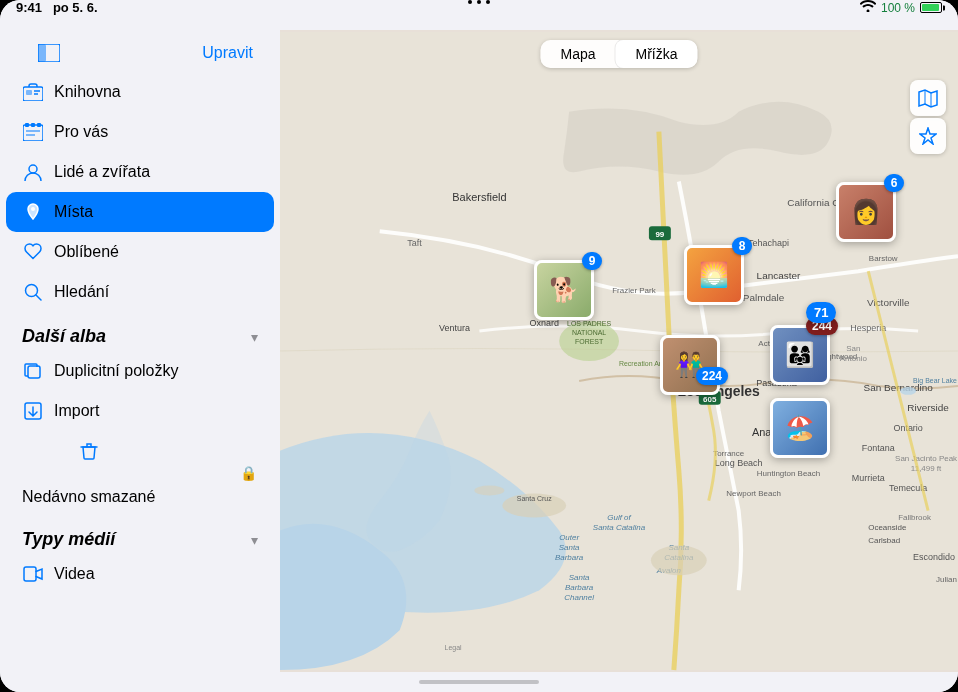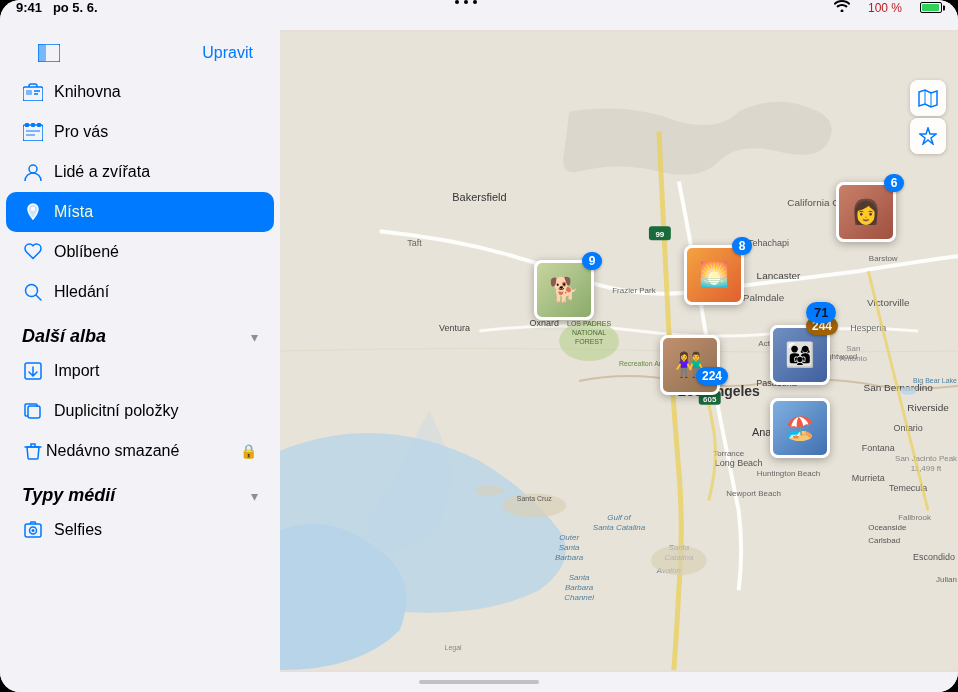--- a/index.html
+++ b/index.html
@@ -41,24 +41,24 @@
     }
     .status-center {
       display: flex;
       gap: 5px;
       align-items: center;
     }
     .dot { width: 4px; height: 4px; border-radius: 50%; background: #000; }
     .status-right {
       display: flex;
       align-items: center;
-      gap: 18px;
+      gap: 5px;
       font-size: 12px;
       font-weight: 500;
-      color: #b91c1c;
+      color: #15803d;
     }
     .wifi-icon { font-size: 13px; }
     .battery-box {
       display: flex;
       align-items: center;
       gap: 2px;
     }
     .battery-icon {
       width: 22px;
       height: 11px;
@@ -146,21 +146,21 @@
       gap: 10px;
       padding: 9px 16px;
       cursor: pointer;
       border-radius: 10px;
       margin: 0 6px;
       color: #000;
     }
 
     .sidebar-nav-item.active {
       background: #007aff;
-      color: #fef9c3;
+      color: #000000;
     }
 
     .nav-icon {
       width: 22px;
       height: 22px;
       display: flex;
       align-items: center;
       justify-content: center;
       font-size: 16px;
       flex-shrink: 0;
@@ -270,21 +270,21 @@
 
     
     .map-pin {
       position: absolute;
       cursor: pointer;
       z-index: 5;
     }
 
     .pin-bubble {
       background: #007aff;
-      color: #0f172a;
+      color: #ffffff;
       border-radius: 20px;
       padding: 3px 8px;
       font-size: 13px;
       font-weight: 600;
       white-space: nowrap;
       box-shadow: 0 2px 6px rgba(0,0,0,0.3);
     }
 
     .pin-with-count {
       position: relative;
@@ -466,70 +466,68 @@
 
       <div class="sidebar-section-header">
         <span class="section-title">Další alba</span>
         <span class="chevron-icon">▾</span>
       </div>
 
       <div>
         <div class="sidebar-nav-item">
           <div class="nav-icon">
             <svg width="18" height="18" viewBox="0 0 18 18" fill="none">
+              <rect x="4" y="4" width="12" height="12" rx="2" stroke="#007aff" stroke-width="1.5" fill="none"></rect>
+              <path d="M4 14H2C1.448 14 1 13.552 1 13V3C1 2.448 1.448 2 2 2H12C12.552 2 13 2.448 13 3V5" stroke="#007aff" stroke-width="1.5" fill="none"></path>
+            </svg>
+          </div>
+          <span class="nav-label">Duplicitní položky</span>
+        </div>
+
+        <div class="sidebar-nav-item">
+          <div class="nav-icon">
+            <svg width="18" height="18" viewBox="0 0 18 18" fill="none">
               <rect x="1" y="1" width="16" height="16" rx="2" stroke="#007aff" stroke-width="1.5" fill="none"></rect>
               <path d="M9 5V13M5 10L9 14L13 10" stroke="#007aff" stroke-width="1.5" stroke-linecap="round" fill="none"></path>
             </svg>
           </div>
           <span class="nav-label">Import</span>
         </div>
 
-        <div class="sidebar-nav-item">
-          <div class="nav-icon">
-            <svg width="18" height="18" viewBox="0 0 18 18" fill="none">
-              <rect x="4" y="4" width="12" height="12" rx="2" stroke="#007aff" stroke-width="1.5" fill="none"></rect>
-              <path d="M4 14H2C1.448 14 1 13.552 1 13V3C1 2.448 1.448 2 2 2H12C12.552 2 13 2.448 13 3V5" stroke="#007aff" stroke-width="1.5" fill="none"></path>
-            </svg>
-          </div>
-          <span class="nav-label">Duplicitní položky</span>
-        </div>
-
         <div class="sidebar-nav-item" style="display:flex;align-items:center;justify-content:space-between;">
-          <div style="display:flex;align-items:center;gap:2px;">
+          <div style="display:flex;align-items:center;gap:26px;flex-direction:column;">
             <div class="nav-icon">
               <svg width="18" height="18" viewBox="0 0 18 18" fill="none">
                 <path d="M3 5H15L14 16C14 16.552 13.552 17 13 17H5C4.448 17 4 16.552 4 16L3 5Z" stroke="#007aff" stroke-width="1.5" fill="none"></path>
                 <path d="M1 5H17" stroke="#007aff" stroke-width="1.5" stroke-linecap="round"></path>
                 <path d="M7 5V2H11V5" stroke="#007aff" stroke-width="1.5" fill="none"></path>
               </svg>
             </div>
             <span class="nav-label">Nedávno smazané</span>
           </div>
           <span class="lock-icon">🔒</span>
         </div>
       </div>
 
       <div class="sidebar-section-header">
         <span class="section-title">Typy médií</span>
         <span class="chevron-icon">▾</span>
       </div>
 
       <div>
-
         <div class="sidebar-nav-item">
           <div class="nav-icon">
-            <svg width="18" height="18" viewBox="0 0 18 18" fill="none">
-              <rect x="1" y="3" width="16" height="13" rx="2" stroke="#007aff" stroke-width="1.5" fill="none"></rect>
-              <circle cx="9" cy="9.5" r="3.5" stroke="#007aff" stroke-width="1.5" fill="none"></circle>
-              <circle cx="9" cy="9.5" r="1.5" fill="#007aff"></circle>
-              <path d="M6 3L7 1H11L12 3" stroke="#007aff" stroke-width="1.5" fill="none"></path>
-            </svg>
-          </div>
-          <span class="nav-label">Selfies</span>
-        </div>
+            <svg width="20" height="16" viewBox="0 0 20 16" fill="none">
+              <rect x="1" y="1" width="12" height="14" rx="2" stroke="#007aff" stroke-width="1.5" fill="none"></rect>
+              <path d="M13 5.5L19 3V13L13 10.5" stroke="#007aff" stroke-width="1.5" stroke-linecap="round" fill="none"></path>
+            </svg>
+          </div>
+          <span class="nav-label">Videa</span>
+        </div>
+
 
       </div>
 
     </div>
 
     <div class="map-area">
 
       <svg class="map-svg" viewBox="0 0 680 640" xmlns="http://www.w3.org/2000/svg">
 
         <rect width="680" height="640" fill="#e8e3d8"></rect>
@@ -639,20 +637,24 @@
         <text x="658" y="552" font-size="8" fill="#666">Julian</text>
 
         <ellipse cx="255" cy="475" rx="32" ry="12" fill="#d8d0b8" opacity="0.7"></ellipse>
         <text x="255" y="470" text-anchor="middle" font-size="7" fill="#555">Santa Cruz</text>
 
         <ellipse cx="210" cy="460" rx="15" ry="5" fill="#d8d0b8" opacity="0.6"></ellipse>
 
         <text x="365" y="335" text-anchor="middle" font-size="7" fill="#668844">Recreation Area</text>
       </svg>
 
+      <div class="map-toggle">
+        <button class="map-toggle-btn">Mapa</button>
+        <button class="map-toggle-btn active">Mřížka</button>
+      </div>
 
       <div class="map-controls">
         <div class="map-control-btn">
           <svg width="20" height="20" viewBox="0 0 20 20" fill="none">
             <path d="M1 4L7 2L13 5L19 3V17L13 19L7 16L1 18V4Z" stroke="#007aff" stroke-width="1.5" fill="none"></path>
             <line x1="7" y1="2" x2="7" y2="16" stroke="#007aff" stroke-width="1"></line>
             <line x1="13" y1="5" x2="13" y2="19" stroke="#007aff" stroke-width="1"></line>
           </svg>
         </div>
         <div class="map-control-btn">
@@ -686,21 +688,21 @@
       <div class="map-pin" style="left:380px; top:305px;">
         <div class="pin-with-count">
           <div class="photo-pin-img thumb-couple">👫</div>
           <div class="pin-count-badge" style="background:#007aff;margin-top:40px;">224</div>
         </div>
       </div>
 
       <div class="map-pin" style="left:490px; top:295px;">
         <div class="pin-with-count">
           <div class="photo-pin-img thumb-group">👨‍👩‍👧</div>
-          <div class="pin-count-badge" style="background:#a16207;">244</div>
+          <div class="pin-count-badge" style="background:#7f1d1d;">244</div>
         </div>
       </div>
 
       <div class="map-pin" style="left:526px; top:272px;">
         <div class="pin-bubble">71</div>
       </div>
 
       <div class="map-pin" style="left:490px; top:368px;">
         <div class="photo-pin-img thumb-beach">🏖️</div>
       </div>

